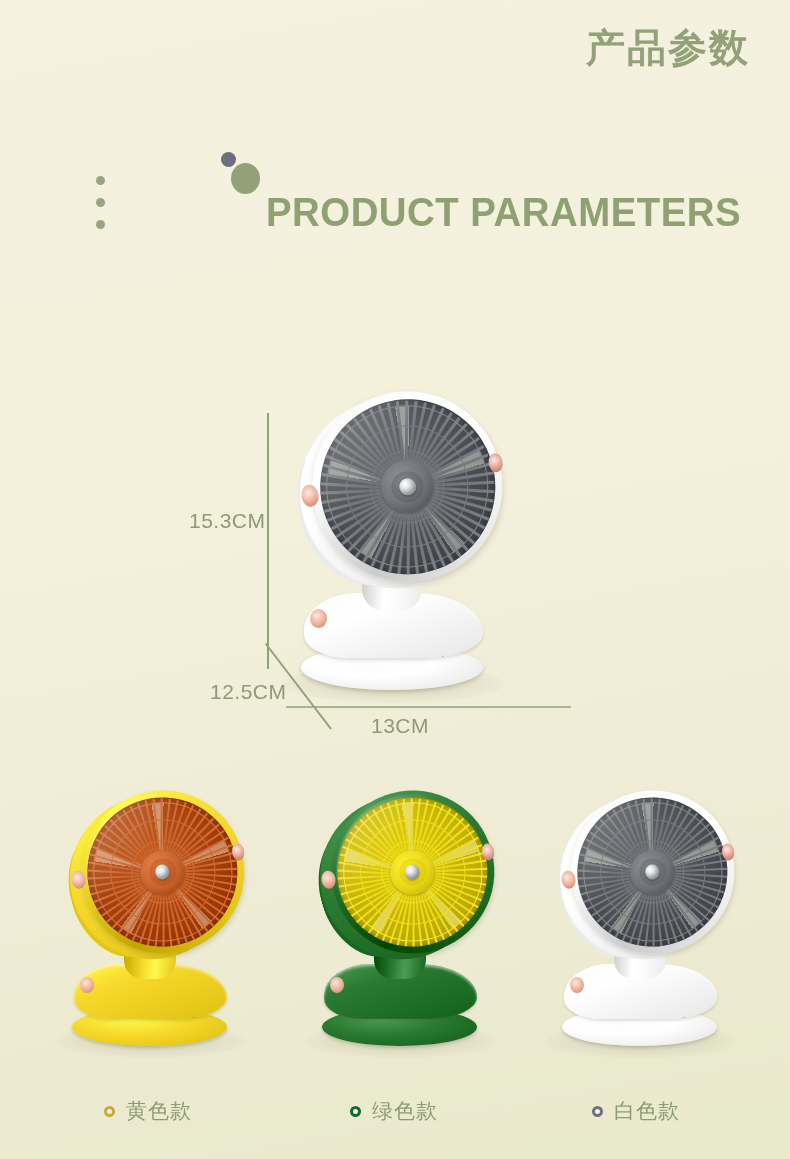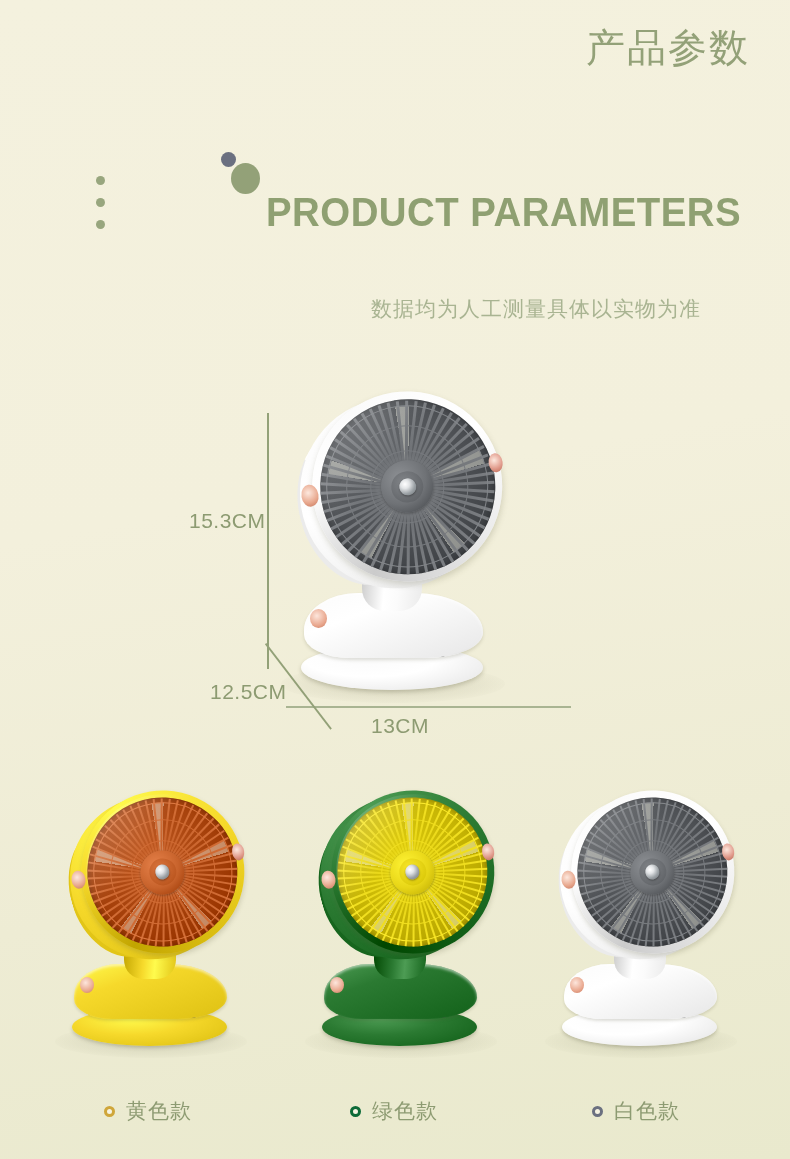--- a/index.html
+++ b/index.html
@@ -18,21 +18,21 @@
     background: linear-gradient(170deg, #f4f1de 0%, #f3f0dc 42%, #eeecd4 72%, #e9e9cd 100%);
   }
 
   
   .cn-title-1 {
     position: absolute;
     right: 40px;
     top: 24px;
     font-size: 39px;
     line-height: 48px;
-    font-weight: normal;
+    font-weight: bold;
     color: #93a178;
     letter-spacing: 2px;
     white-space: nowrap;
   }
   .cn-title-2 {
     position: absolute;
     right: 40px;
     top: 84px;
     font-size: 39px;
     line-height: 48px;
@@ -223,21 +223,20 @@
   <div class="dot-col">
     <i></i>
     <i></i>
     <i></i>
   </div>
   <div class="dot-small"></div>
   <div class="dot-big"></div>
 
   <div class="en-title">PRODUCT PARAMETERS</div>
 
-  <div class="subtitle">数据均为人工测量具体以实物为准</div>
 
   <div class="m-vline"></div>
   <div class="m-hline"></div>
   <svg class="m-diag" width="110" height="110" viewBox="0 0 110 110">
     <line x1="4" y1="4" x2="76" y2="98" stroke="#93a178" stroke-width="2"></line>
   </svg>
 
   <div class="m-label m-label-h">15.3CM</div>
   <div class="m-label m-label-d">12.5CM</div>
   <div class="m-label m-label-w">13CM</div>

